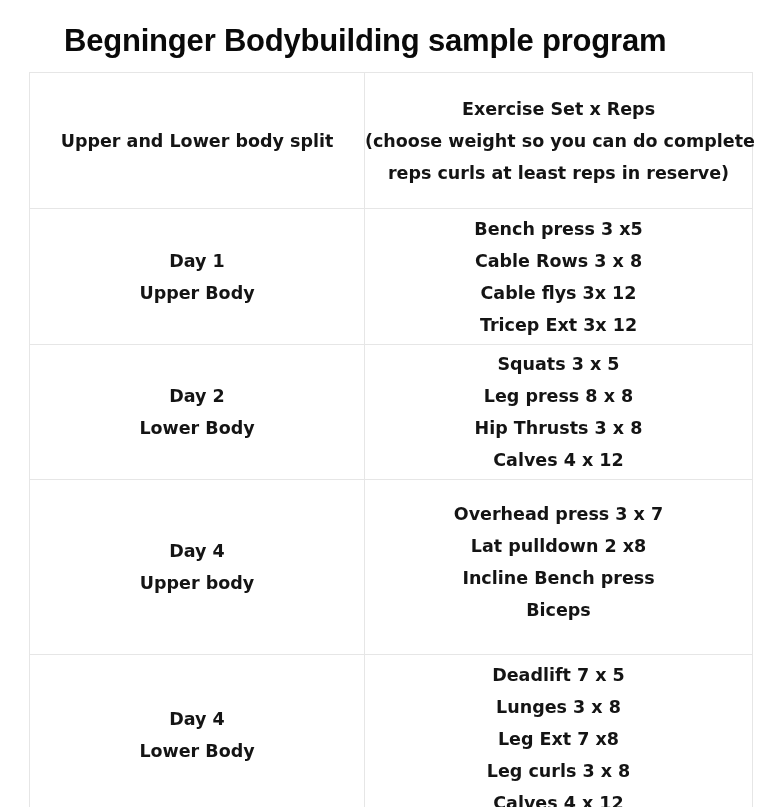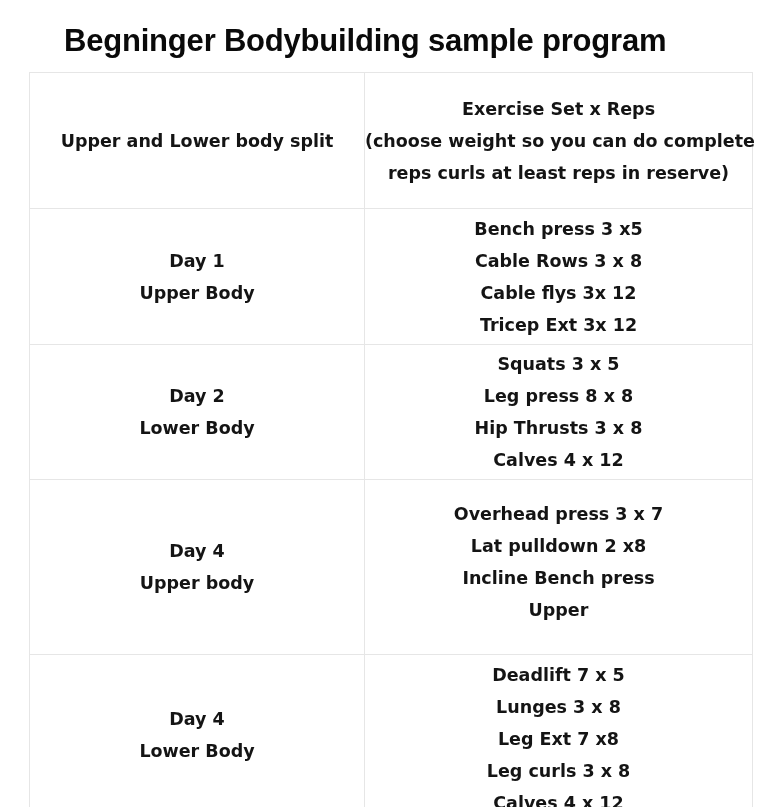--- a/index.html
+++ b/index.html
@@ -109,21 +109,21 @@
 
     <tr class="row-day3">
       <td class="day-cell">
         <span class="cell-line">Day 4</span>
         <span class="cell-line">Upper body</span>
       </td>
       <td class="ex-cell">
         <span class="cell-line">Overhead press 3 x 7</span>
         <span class="cell-line">Lat pulldown 2 x8</span>
         <span class="cell-line">Incline Bench press</span>
-        <span class="cell-line">Upper</span>
+        <span class="cell-line">Biceps</span>
       </td>
     </tr>
 
     <tr class="row-day4">
       <td class="day-cell">
         <span class="cell-line">Day 4</span>
         <span class="cell-line">Lower Body</span>
       </td>
       <td class="ex-cell">
         <span class="cell-line">Deadlift 7 x 5</span>

